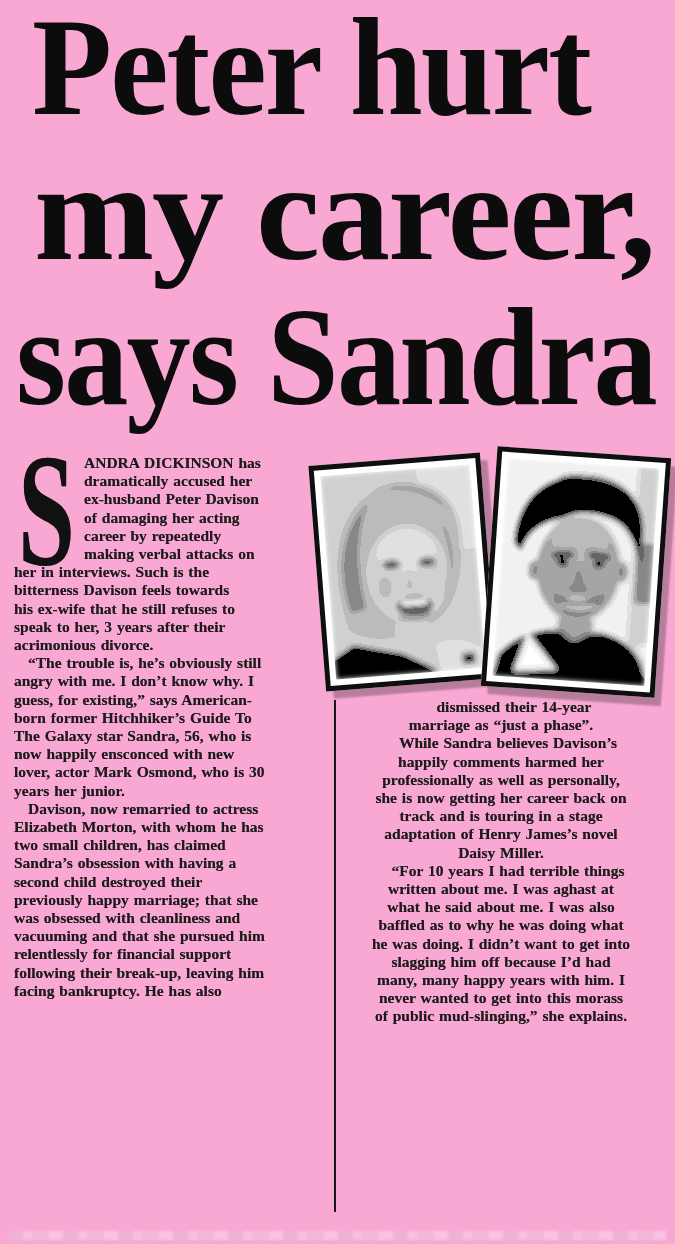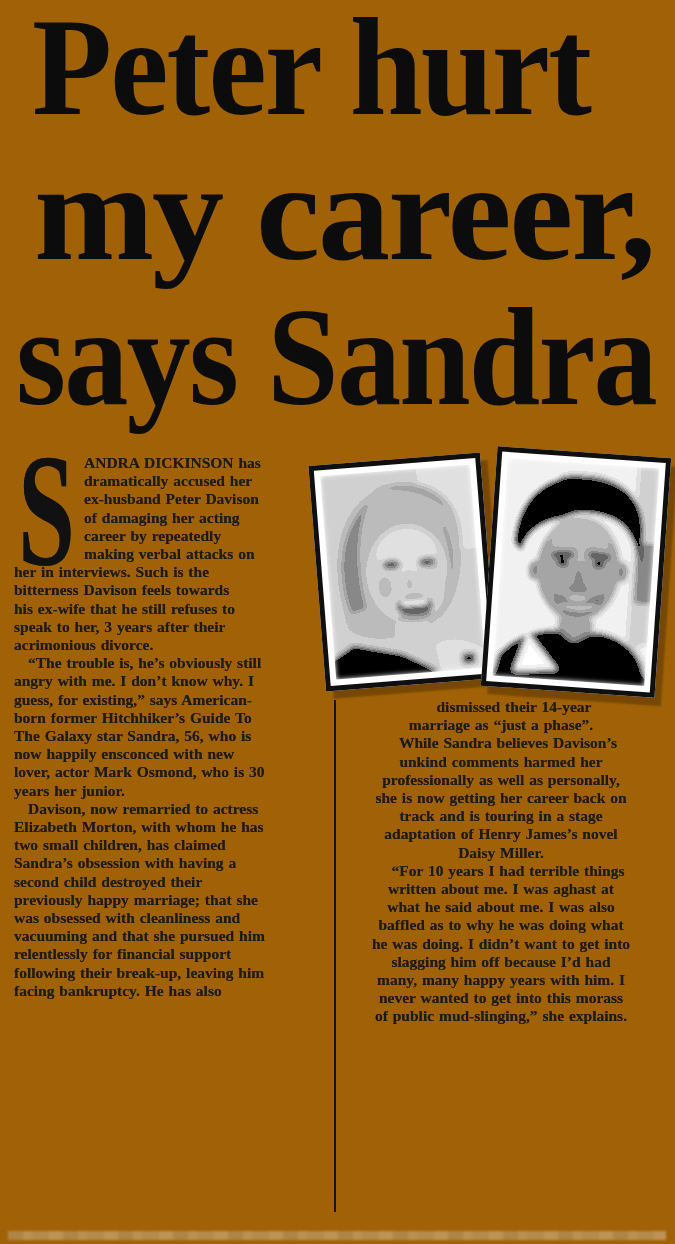--- a/index.html
+++ b/index.html
@@ -1,17 +1,17 @@
 <!DOCTYPE html>
 <html><head>
 <meta charset="utf-8">
 <style>
   html,body{margin:0;padding:0;background:#ffffff;}
   .page{
-    position:relative;width:675px;height:1244px;background:#a16207;overflow:hidden;
+    position:relative;width:675px;height:1244px;background:#f9a8d4;overflow:hidden;
     font-family:"Liberation Serif","DejaVu Serif",serif;color:#1b1b1b;
   }
   
   .headline{position:absolute;left:32px;top:-6px;font-weight:700;color:#0c0c0c;}
   .hl-line{height:145px;line-height:145px;font-size:140px;white-space:nowrap;}
   .hl-line .hl-fit{display:inline-block;transform-origin:0 50%;letter-spacing:-2px;}
   .hl-line:nth-child(2){margin-left:2px;}
   .hl-line:nth-child(3){margin-left:-16px;}
   
   .col{position:absolute;font-size:15.5px;font-weight:700;line-height:18.2px;
@@ -81,21 +81,21 @@
 following their break-up, leaving him
 facing bankruptcy. He has also</p>
   </section>
 
   <div class="col-divider"></div>
 
   <section class="col col-right">
     <p class="para cont-line">dismissed their 14-year</p>
     <p class="para">marriage as “just a phase”.</p>
     <p class="para ind">While Sandra believes Davison’s
-unkind comments harmed her
+happily comments harmed her
 professionally as well as personally,
 she is now getting her career back on
 track and is touring in a stage
 adaptation of Henry James’s novel
 Daisy Miller.</p>
     <p class="para ind">“For 10 years I had terrible things
 written about me. I was aghast at
 what he said about me. I was also
 baffled as to why he was doing what
 he was doing. I didn’t want to get into

